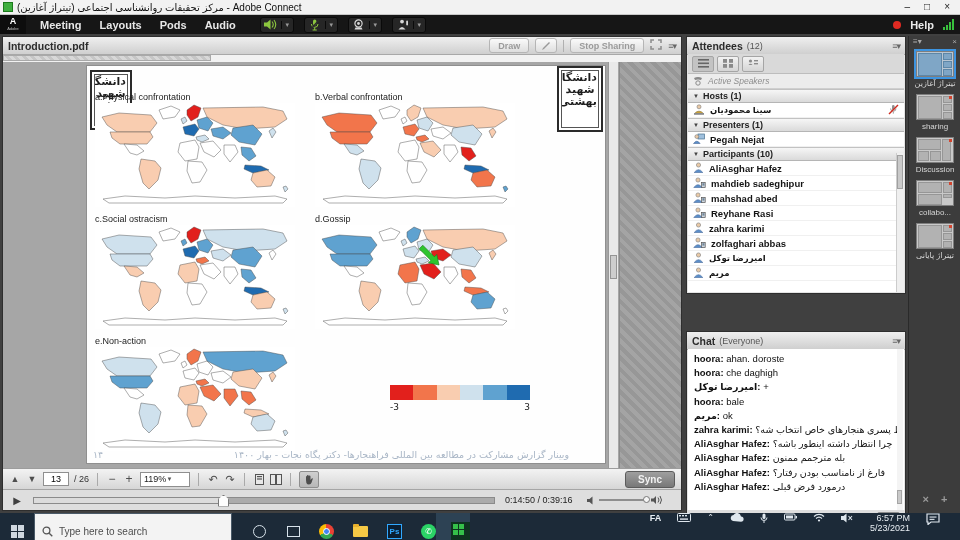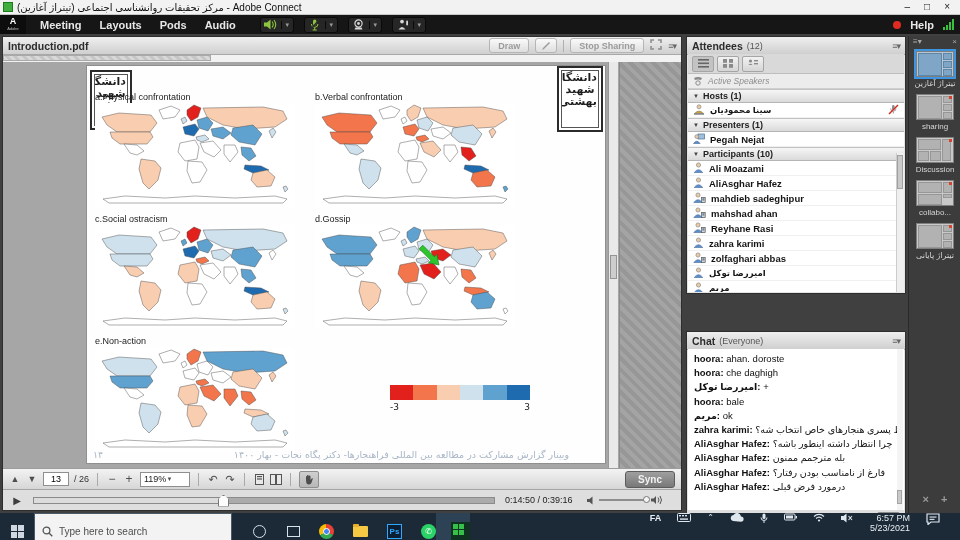--- a/index.html
+++ b/index.html
@@ -624,46 +624,39 @@
             <div class="grp-head">
               <span class="tri">▼</span>
               <span>Participants (10)</span>
             </div>
             <div class="att-list">
               <div class="att-row">
                 <span><svg width="11" height="11" viewBox="0 0 11 11">
                     <circle cx="5.5" cy="3" r="2.1" fill="#e9c9a6" stroke="#7a7a7a" stroke-width="0.6"></circle>
                     <path d="M1.2,10.5 Q5.5,4.8 9.8,10.5 Z" fill="#5b8fc9" stroke="#46689a" stroke-width="0.6"></path>
                   </svg></span>
-                <span class="nm">Ali Moazami</span>
-              </div>
-              <div class="att-row">
-                <span><svg width="11" height="11" viewBox="0 0 11 11">
-                    <circle cx="5.5" cy="3" r="2.1" fill="#e9c9a6" stroke="#7a7a7a" stroke-width="0.6"></circle>
-                    <path d="M1.2,10.5 Q5.5,4.8 9.8,10.5 Z" fill="#5b8fc9" stroke="#46689a" stroke-width="0.6"></path>
-                  </svg></span>
                 <span class="nm">AliAsghar Hafez</span>
               </div>
               <div class="att-row">
                 <span><svg width="13" height="11" viewBox="0 0 13 11">
                     <circle cx="5" cy="3" r="2.1" fill="#e9c9a6" stroke="#7a7a7a" stroke-width="0.6"></circle>
                     <path d="M0.8,10.5 Q5,4.8 9.2,10.5 Z" fill="#5b8fc9" stroke="#46689a" stroke-width="0.6"></path>
                     <rect x="8.6" y="5.4" width="3.6" height="5" fill="#cfd6dd" stroke="#555" stroke-width="0.7"></rect>
                     <rect x="9.4" y="6.2" width="2" height="2.4" fill="#6f8699"></rect>
                   </svg></span>
                 <span class="nm">mahdieb sadeghipur</span>
               </div>
               <div class="att-row">
                 <span><svg width="13" height="11" viewBox="0 0 13 11">
                     <circle cx="5" cy="3" r="2.1" fill="#e9c9a6" stroke="#7a7a7a" stroke-width="0.6"></circle>
                     <path d="M0.8,10.5 Q5,4.8 9.2,10.5 Z" fill="#5b8fc9" stroke="#46689a" stroke-width="0.6"></path>
                     <rect x="8.6" y="5.4" width="3.6" height="5" fill="#cfd6dd" stroke="#555" stroke-width="0.7"></rect>
                     <rect x="9.4" y="6.2" width="2" height="2.4" fill="#6f8699"></rect>
                   </svg></span>
-                <span class="nm">mahshad ahan</span>
+                <span class="nm">mahshad abed</span>
               </div>
               <div class="att-row">
                 <span><svg width="13" height="11" viewBox="0 0 13 11">
                     <circle cx="5" cy="3" r="2.1" fill="#e9c9a6" stroke="#7a7a7a" stroke-width="0.6"></circle>
                     <path d="M0.8,10.5 Q5,4.8 9.2,10.5 Z" fill="#5b8fc9" stroke="#46689a" stroke-width="0.6"></path>
                     <rect x="8.6" y="5.4" width="3.6" height="5" fill="#cfd6dd" stroke="#555" stroke-width="0.7"></rect>
                     <rect x="9.4" y="6.2" width="2" height="2.4" fill="#6f8699"></rect>
                   </svg></span>
                 <span class="nm">Reyhane Rasi</span>
               </div>

